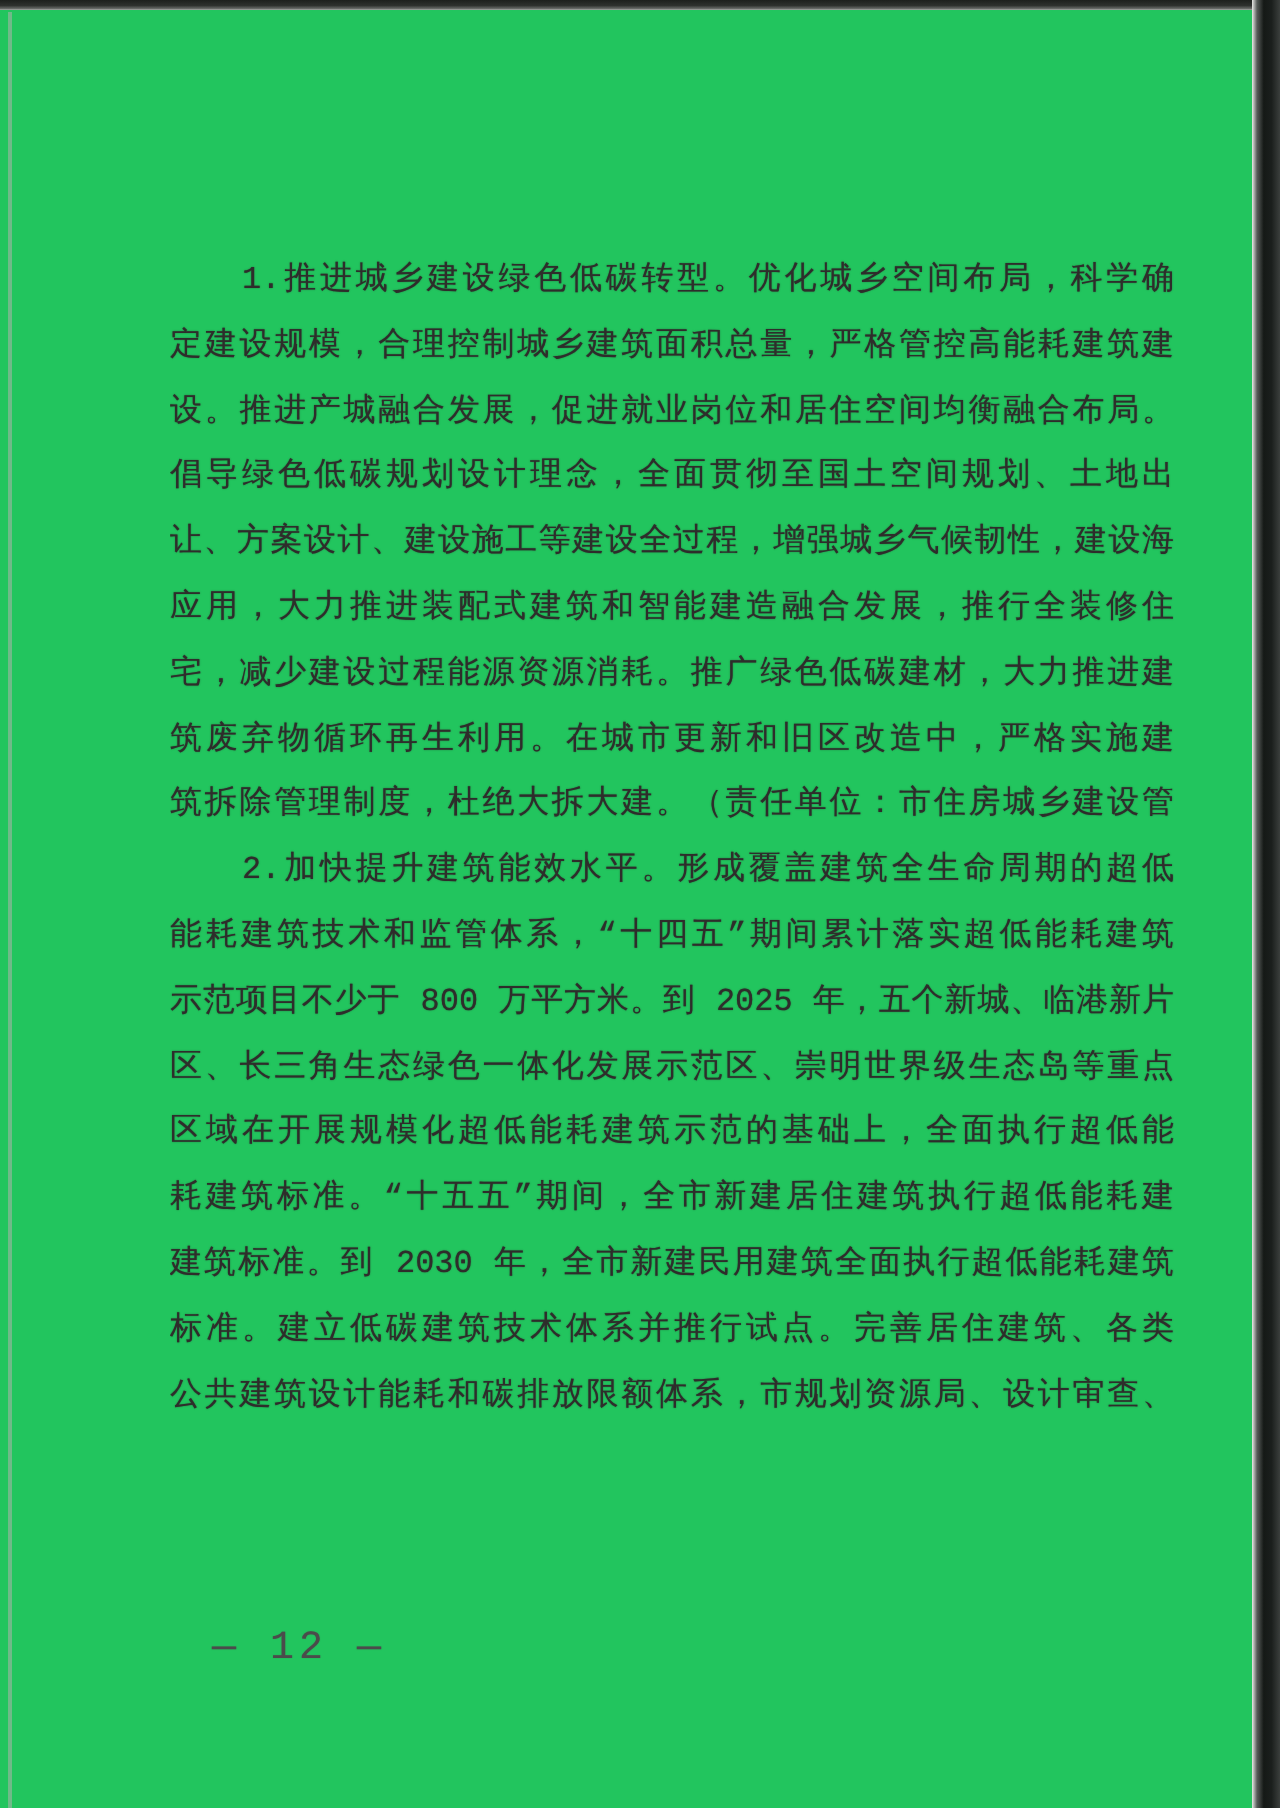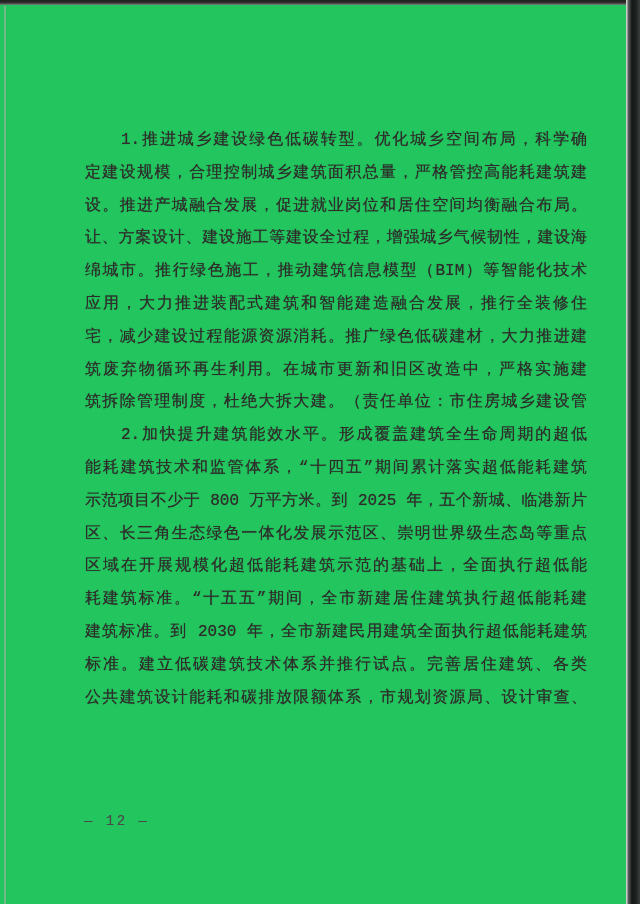--- a/index.html
+++ b/index.html
@@ -53,45 +53,45 @@
   }
   .line.indent {
     text-indent: 36px;
   }
   .line.short {
     text-align-last: left;
     letter-spacing: 0.5px;
   }
   .page-number {
     position: absolute;
-    left: 84px;
+    left: 106px;
     top: 813px;
-    font-size: 14px;
+    font-size: 20px;
     color: #4b4b4b;
     letter-spacing: 2.5px;
     text-shadow: 0 0 0.5px rgba(75, 75, 75, 0.6);
   }
 </style>
 </head>
 <body>
 
 <div class="page">
 
   <div class="edge-top"></div>
   <div class="edge-right"></div>
   <div class="edge-left"></div>
 
   <div class="text-block">
 
     <div class="para">
       <div class="line indent">1.推进城乡建设绿色低碳转型。优化城乡空间布局，科学确</div>
       <div class="line">定建设规模，合理控制城乡建筑面积总量，严格管控高能耗建筑建</div>
       <div class="line">设。推进产城融合发展，促进就业岗位和居住空间均衡融合布局。</div>
+      <div class="line">倡导绿色低碳规划设计理念，全面贯彻至国土空间规划、土地出</div>
       <div class="line">让、方案设计、建设施工等建设全过程，增强城乡气候韧性，建设海</div>
-      <div class="line">绵城市。推行绿色施工，推动建筑信息模型（BIM）等智能化技术</div>
       <div class="line">应用，大力推进装配式建筑和智能建造融合发展，推行全装修住</div>
       <div class="line">宅，减少建设过程能源资源消耗。推广绿色低碳建材，大力推进建</div>
       <div class="line">筑废弃物循环再生利用。在城市更新和旧区改造中，严格实施建</div>
       <div class="line">筑拆除管理制度，杜绝大拆大建。（责任单位：市住房城乡建设管</div>
     </div>
 
     <div class="para">
       <div class="line indent">2.加快提升建筑能效水平。形成覆盖建筑全生命周期的超低</div>
       <div class="line">能耗建筑技术和监管体系，“十四五”期间累计落实超低能耗建筑</div>
       <div class="line">示范项目不少于 800 万平方米。到 2025 年，五个新城、临港新片</div>

